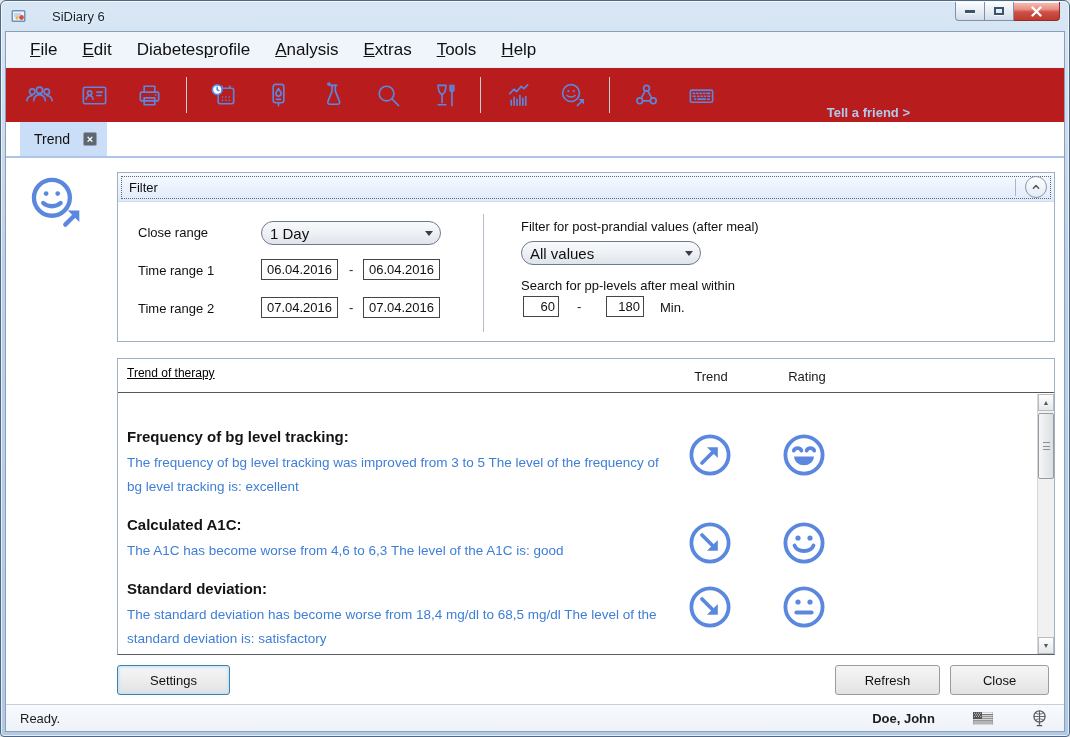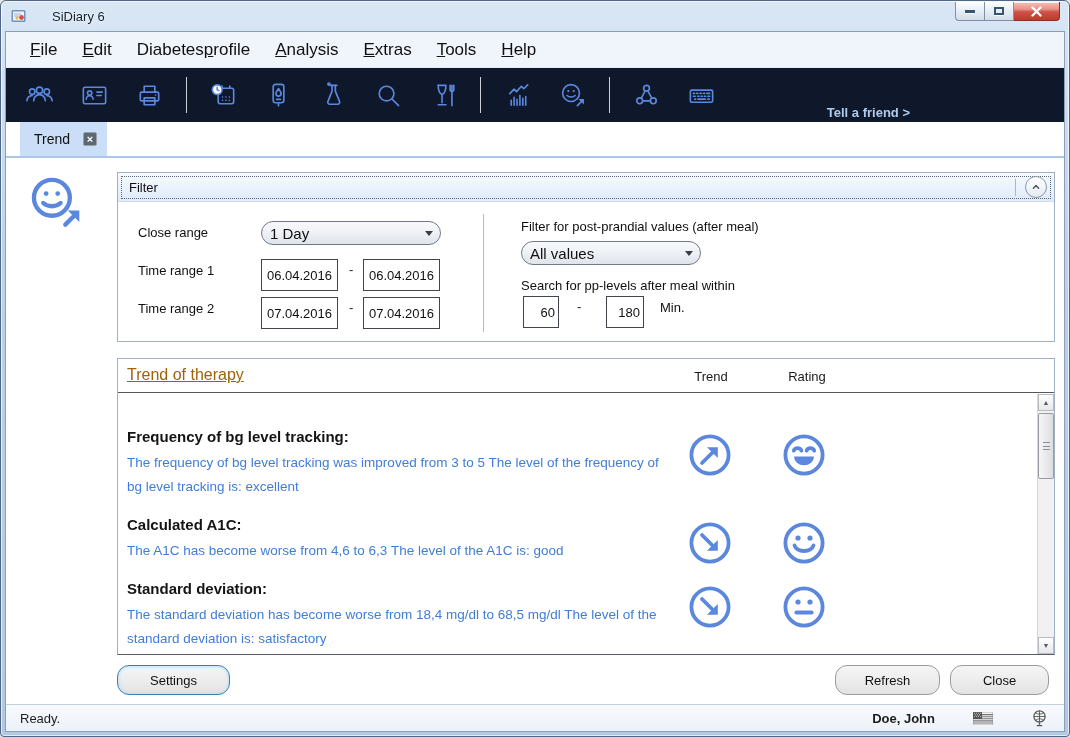--- a/index.html
+++ b/index.html
@@ -27,21 +27,21 @@
   .g-min { width:10px; height:3px; background:#3a546f; box-shadow:0 1px 0 rgba(255,255,255,.7); }
   .g-max { width:10px; height:8px; border:2px solid #3a546f; box-shadow:0 1px 0 rgba(255,255,255,.7); }
 
   .window-inner { position:absolute; top:30px; left:4px; right:4px; bottom:4px; background:#fff; border:1px solid #8ba0b8; }
 
   
   .menubar { height:36px; background:#f0f5fc; display:flex; align-items:center; padding-left:14px; border-bottom:1px solid #e3ebf5; }
   .menu-item { font-size:17px; color:#101010; padding:5px 10px; margin-right:5px; cursor:default; }
 
   
-  .toolbar { height:54px; background:#0f172a; display:flex; align-items:center; padding-left:12px; position:relative; }
+  .toolbar { height:54px; background:#b91c1c; display:flex; align-items:center; padding-left:12px; position:relative; }
   .tool-btn { width:42px; height:40px; display:flex; align-items:center; justify-content:center; color:#5b87de; margin-right:13px; }
   .tool-btn svg { width:31px; height:31px; fill:none; stroke:currentColor; stroke-width:1.7; stroke-linecap:round; stroke-linejoin:round; }
   .tb-sep { width:1px; height:36px; background:#cdd1d6; margin:0 15px 0 3px; }
   .tell-friend { position:absolute; right:154px; top:37px; color:#aecbed; font-weight:bold; font-size:13px; cursor:pointer; }
 
   
   .tabstrip { height:36px; background:#fff; border-bottom:2px solid #abc6e8; display:flex; align-items:flex-end; padding-left:14px; }
   .tab { height:34px; background:#cadef7; display:flex; align-items:center; padding:0 10px 0 14px; font-size:14px; color:#101010; }
   .tab-close { width:14px; height:14px; background:#5d6771; border:1px solid #98a1aa; border-radius:2px; color:#fff; font-size:11px; font-weight:bold; line-height:12px; text-align:center; margin-left:13px; cursor:pointer; }
 
@@ -59,30 +59,30 @@
   .hdr-sep { width:1px; height:17px; background:#aab6c6; margin-right:9px; }
   .collapse-btn { width:22px; height:22px; border-radius:50%; border:1px solid #8b97a6; background:linear-gradient(#ffffff,#e4eaf3); display:flex; align-items:center; justify-content:center; cursor:pointer; }
   .collapse-btn svg { width:12px; height:12px; fill:none; stroke:#4a4f57; stroke-width:1.8; stroke-linecap:round; stroke-linejoin:round; }
   .filter-body { position:relative; height:139px; font-size:13px; color:#101010; }
   .f-label { position:absolute; left:20px; }
   .combo { position:absolute; height:24px; border:1px solid #70798a; border-radius:12px;
            background:linear-gradient(#f8f9fb,#eef1f5 50%,#dfe4eb); display:flex; align-items:center;
            padding-left:8px; font-size:15px; color:#101010; cursor:pointer; }
   .combo-arrow { position:absolute; right:7px; top:50%; margin-top:-2px; width:0; height:0;
                  border-left:4px solid transparent; border-right:4px solid transparent; border-top:5px solid #3a3f45; }
-  .f-input { position:absolute; height:32px; border:1px solid #41454c; background:#fff; font-family:"Liberation Sans",sans-serif; font-size:13px; color:#101010; padding:0 3px; }
+  .f-input { position:absolute; height:21px; border:1px solid #41454c; background:#fff; font-family:"Liberation Sans",sans-serif; font-size:13px; color:#101010; padding:0 3px; }
   .f-input.date { width:77px; text-align:center; }
   .f-input.num  { text-align:right; }
   .f-dash { position:absolute; color:#222; }
   .v-divider { position:absolute; left:365px; top:12px; height:118px; width:1px; background:#b4bdc9; }
 
   
   .trend-panel { position:absolute; left:111px; top:200px; width:938px; height:297px; border:1px solid #9fb0c2; border-bottom-color:#5a5f66; background:#fff; }
   .tp-header { height:34px; position:relative; border-bottom:1px solid #55595e; }
-  .tp-title { position:absolute; left:9px; top:7px; font-size:16px; text-decoration:underline; color:#a16207; }
+  .tp-title { position:absolute; left:9px; top:7px; font-size:12px; text-decoration:underline; color:#000000; }
   .tp-col { position:absolute; top:10px; font-size:13px; color:#1a1a1a; text-align:center; }
   .tp-col.trend  { left:560px; width:66px; }
   .tp-col.rating { left:654px; width:70px; }
   .tp-body { position:absolute; top:35px; left:0; right:17px; height:260px; overflow:hidden; padding:34px 0 0 9px; }
   .trend-row { position:relative; margin-bottom:17px; }
   .row-heading { font-size:15px; font-weight:bold; color:#141414; line-height:18px; }
   .row-desc { font-size:13.5px; color:#3f7ed6; line-height:24px; margin-top:5px; max-width:540px; }
   .cell { position:absolute; top:3px; width:64px; height:48px; color:#5b87de; display:flex; justify-content:center; }
   .cell.trend  { left:551px; }
   .cell.rating { left:645px; }
@@ -92,21 +92,21 @@
   .tp-scroll { position:absolute; top:35px; right:0; width:17px; height:260px; background:#f1f1f1; border-left:1px solid #d6d6d6; }
   .sb-btn { position:absolute; left:0; width:16px; height:17px; background:linear-gradient(#fefefe,#e5e7ea); border:1px solid #b8bcc2; color:#55585c; font-size:7px; line-height:15px; text-align:center; cursor:pointer; }
   .sb-up { top:0; } .sb-down { bottom:0; }
   .sb-thumb { position:absolute; left:0; top:19px; width:16px; height:66px; background:linear-gradient(90deg,#f6f6f6,#dcdee1); border:1px solid #979ca4; border-radius:2px; cursor:pointer; }
   .sb-grip { position:absolute; left:4px; top:28px; width:7px; height:8px;
              border-top:1px solid #8a9098; border-bottom:1px solid #8a9098; }
   .sb-grip::after { content:""; position:absolute; left:0; top:3px; width:7px; height:1px; background:#8a9098; }
 
   
   .btn { position:absolute; height:30px; font-family:"Liberation Sans",sans-serif; font-size:13px; color:#101010;
-         background:linear-gradient(#f5f5f5,#ededed 50%,#e2e2e2); border:1px solid #9c9c9c; border-radius:12px; cursor:pointer; }
+         background:linear-gradient(#f5f5f5,#ededed 50%,#e2e2e2); border:1px solid #9c9c9c; border-radius:3px; cursor:pointer; }
   .btn-settings { left:111px; top:507px; width:113px; border-color:#3c7fb1; box-shadow: inset 0 0 3px 1px #bfe0f6; }
   .btn-refresh  { left:829px; top:507px; width:105px; }
   .btn-close    { left:944px; top:507px; width:99px; }
 
   
   .statusbar { position:absolute; left:0; right:0; bottom:0; height:27px; background:linear-gradient(#f8fafd,#edf2f9);
                border-top:1px solid #c3cfdd; display:flex; align-items:center; padding:0 16px 0 14px; font-size:13px; color:#1d1d1d; }
   .status-right { margin-left:auto; display:flex; align-items:center; gap:38px; }
   .status-user { font-weight:bold; }
   .sb-ico { display:flex; align-items:center; }

